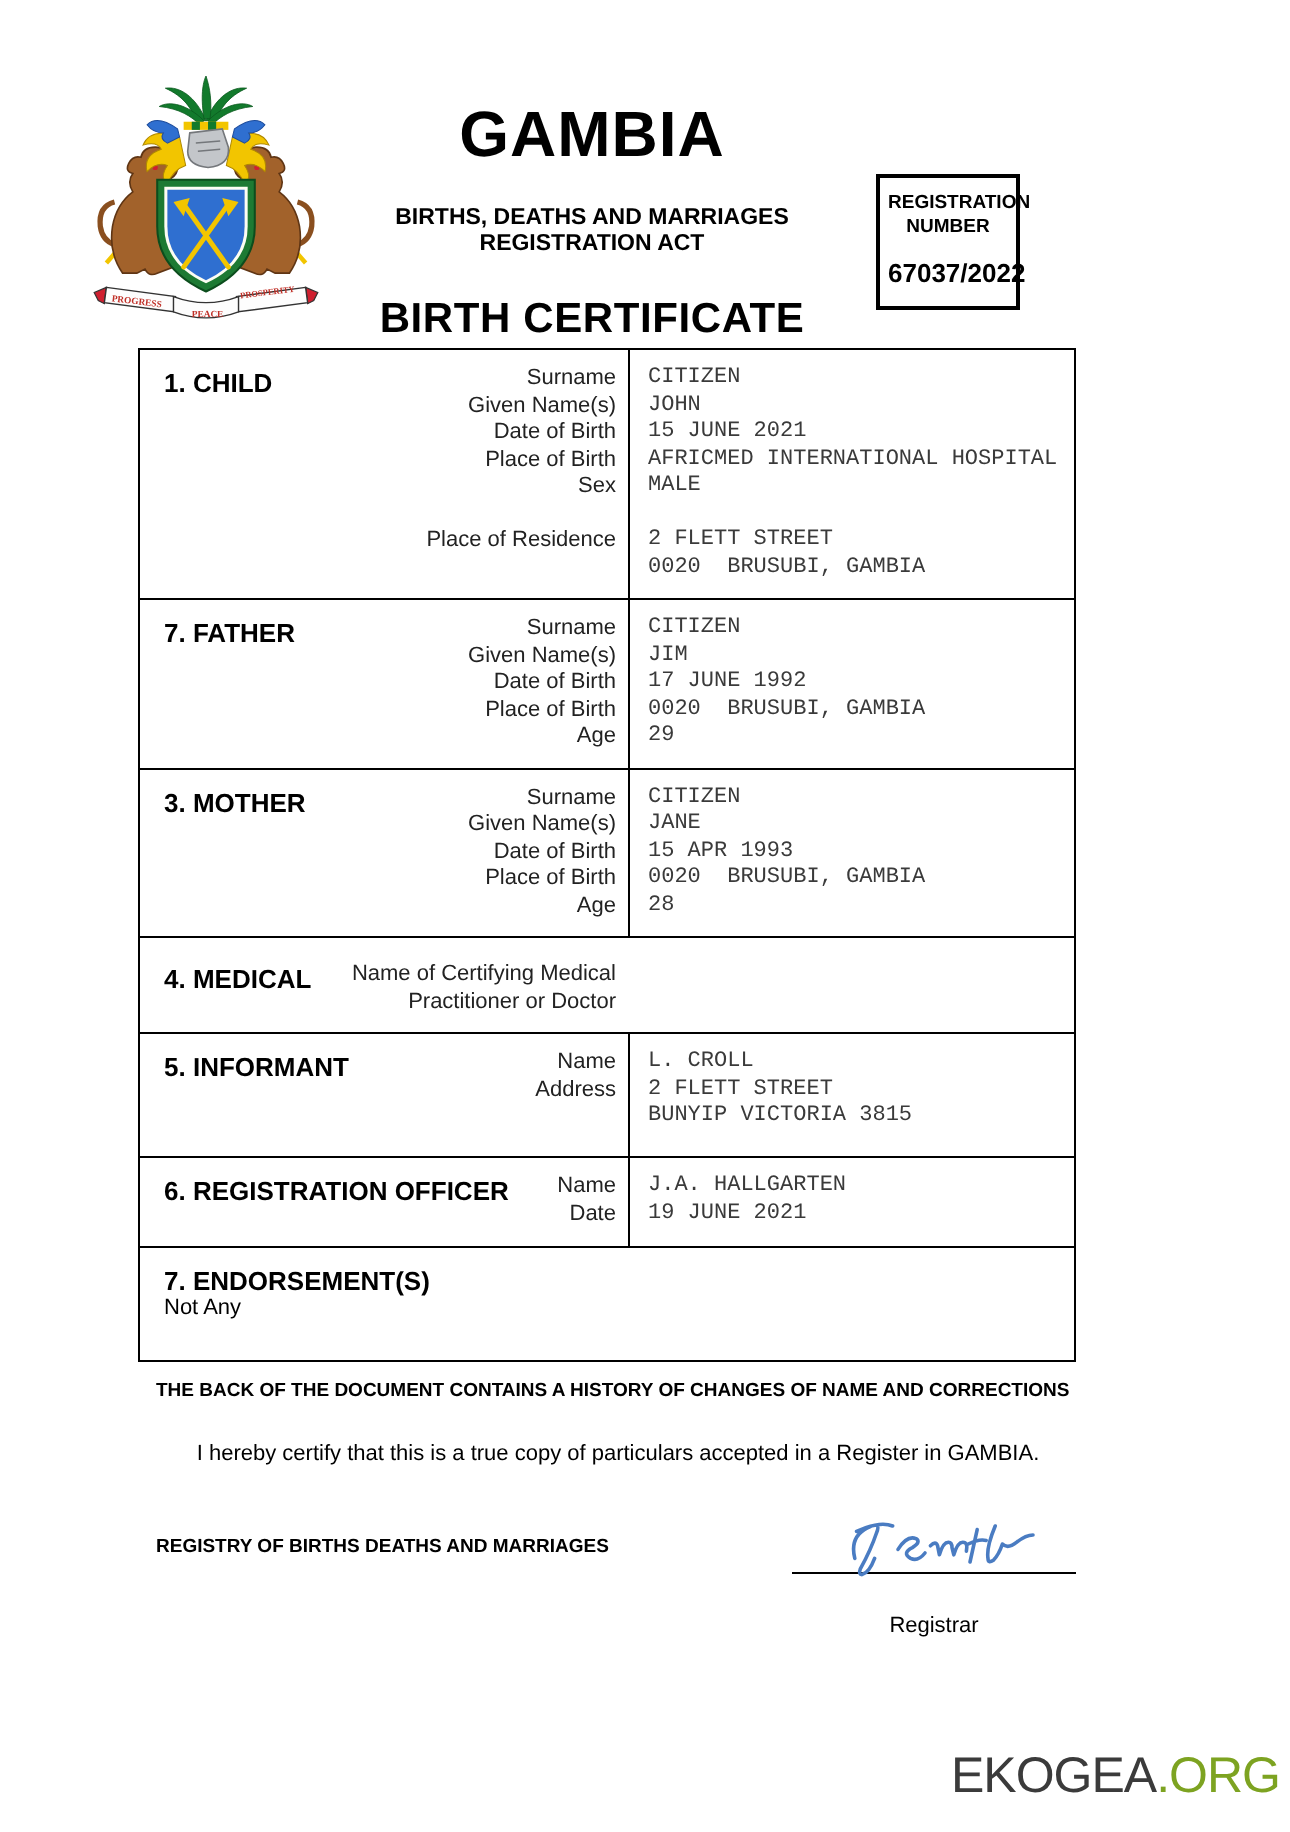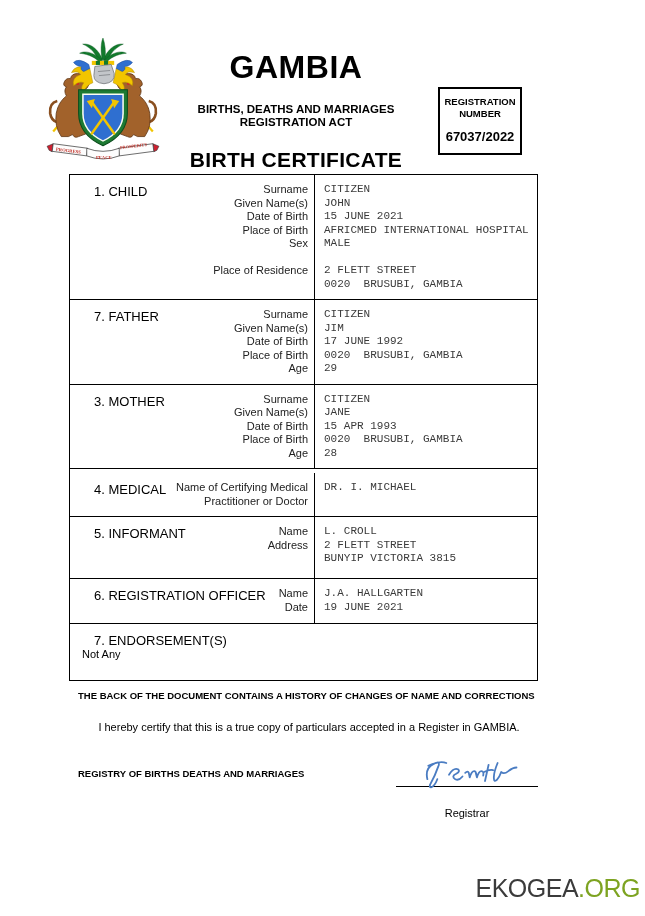--- a/index.html
+++ b/index.html
@@ -9,35 +9,35 @@
   }
 
   
   .arms { position:absolute; left:46px; top:38px; width:114px; height:124px; }
   .titles { position:absolute; left:158px; top:52px; width:276px; text-align:center; }
   .country-title { margin:0; font-size:32px; font-weight:bold; letter-spacing:0.5px; line-height:30px; }
   .act-line { margin:21px 0 0 0; font-size:11.5px; font-weight:bold; line-height:13px; }
   .doc-title { margin:19px 0 0 0; font-size:21px; font-weight:bold; letter-spacing:0.3px; line-height:24px; }
 
   .reg-box {
-    position:absolute; left:438px; top:87px; width:84px; box-sizing:border-box;
+    position:absolute; left:438px; top:87px; width:72px; box-sizing:border-box;
     border:2px solid #000; text-align:center; padding:7px 4px 9px 4px;
   }
   .reg-label { font-size:9.5px; font-weight:bold; line-height:12px; }
   .reg-number { font-size:13px; font-weight:bold; margin-top:9px; }
 
   
   .cert-table {
     position:absolute; left:69px; top:174px; width:469px; box-sizing:border-box;
     border:1.5px solid #000;
   }
   .sec { display:flex; border-bottom:1px solid #000; }
   .sec:last-child { border-bottom:none; }
   .sec-left { width:244px; box-sizing:border-box; position:relative; padding:8px 6px 8px 12px; }
-  .sec-title { position:absolute; left:12px; top:9px; font-size:13px; font-weight:normal; white-space:nowrap;margin-left:12px; }
+  .sec-title { position:absolute; left:12px; top:9px; font-size:13px; font-weight:bold; white-space:nowrap; }
   .labels { text-align:right; font-size:11px; line-height:13.5px; color:#222; }
   .sec-right {
     flex:1; border-left:1px solid #000; padding:8px 6px 8px 9px;
     font-family:"Liberation Mono", monospace; font-size:11px; line-height:13.5px;
     color:#3a3a3a; white-space:pre;
   }
   .sec-4 { min-height:47px;align-items:flex-end; } .sec-5 { min-height:61px; } .sec-6 { min-height:44px; }
   .sec-full { display:block; min-height:56px; padding:9px 12px 10px 12px; box-sizing:border-box; }
   .sec-full .sec-title { position:static; }
   .sec-note { font-size:11px; }
@@ -187,21 +187,20 @@
         <div class="sec-right"><div>CITIZEN</div><div>JANE</div><div>15 APR 1993</div><div>0020  BRUSUBI, GAMBIA</div><div>28</div></div>
       </div>
       <div class="sec sec-4">
         <div class="sec-left">
           <div class="sec-title">4. MEDICAL</div>
           <div class="labels">
             <div>Name of Certifying Medical</div>
             <div>Practitioner or Doctor</div>
           </div>
         </div>
-        <div class="sec-right"><div>DR. I. MICHAEL</div><div>&nbsp;</div></div>
       </div>
       <div class="sec sec-5">
         <div class="sec-left">
           <div class="sec-title">5. INFORMANT</div>
           <div class="labels">
             <div>Name</div>
             <div>Address</div>
             <div>&nbsp;</div>
           </div>
         </div>

